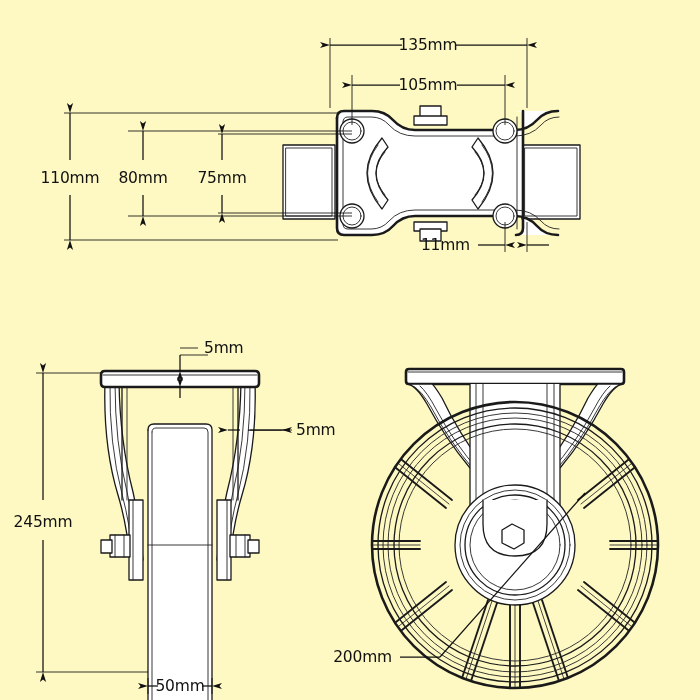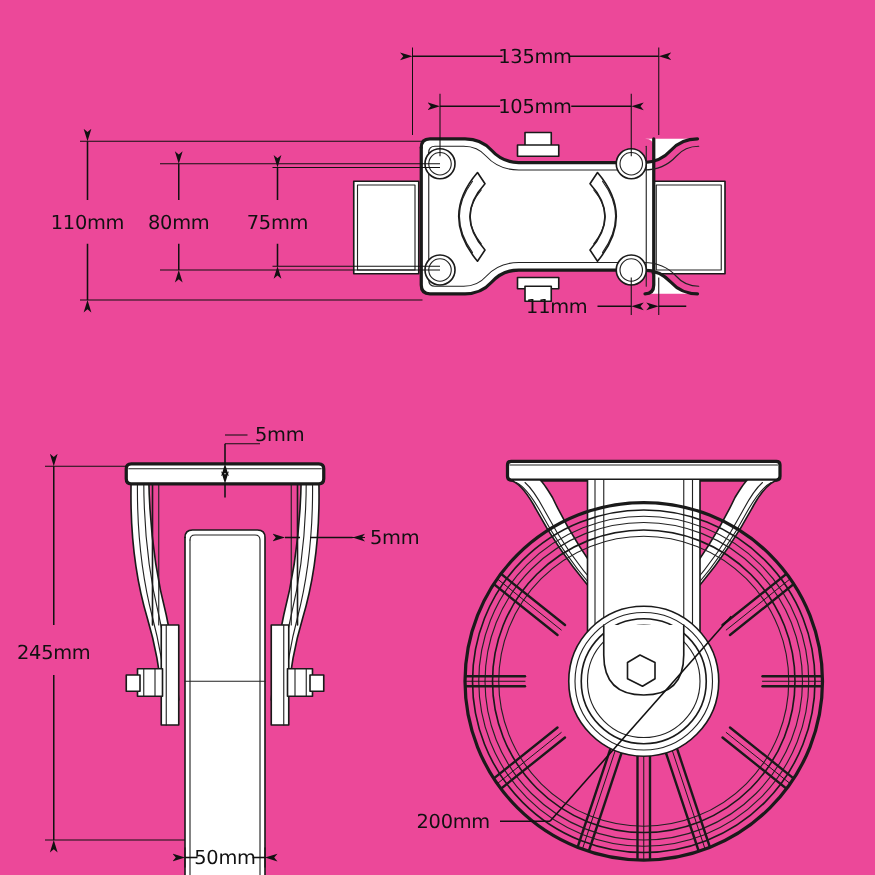--- a/index.html
+++ b/index.html
@@ -4,21 +4,21 @@
 <style>
   html, body {
     margin: 0;
     padding: 0;
     background: #ffffff;
   }
   #sheet {
     position: relative;
     width: 700px;
     height: 700px;
-    background: #ec4899;
+    background: #fef9c3;
     overflow: hidden;
     font-family: "DejaVu Sans", sans-serif;
   }
   #sheet svg {
     position: absolute;
     top: 0;
     left: 0;
     width: 700px;
     height: 700px;
     display: block;

